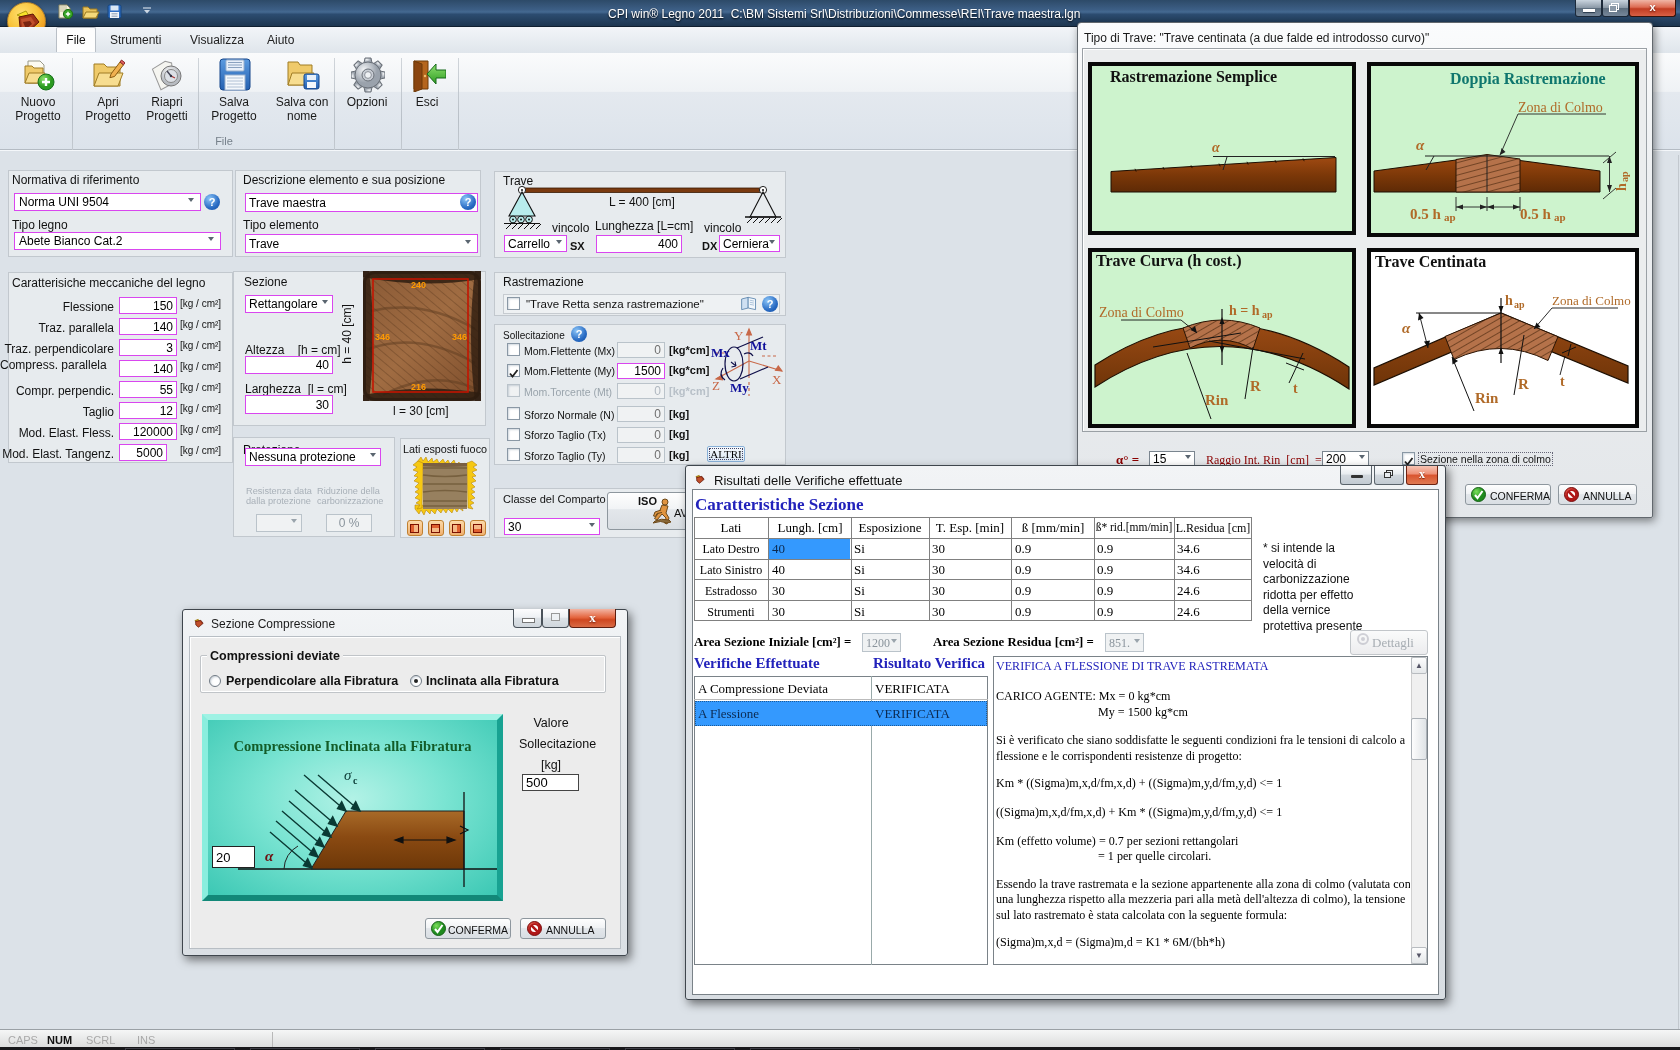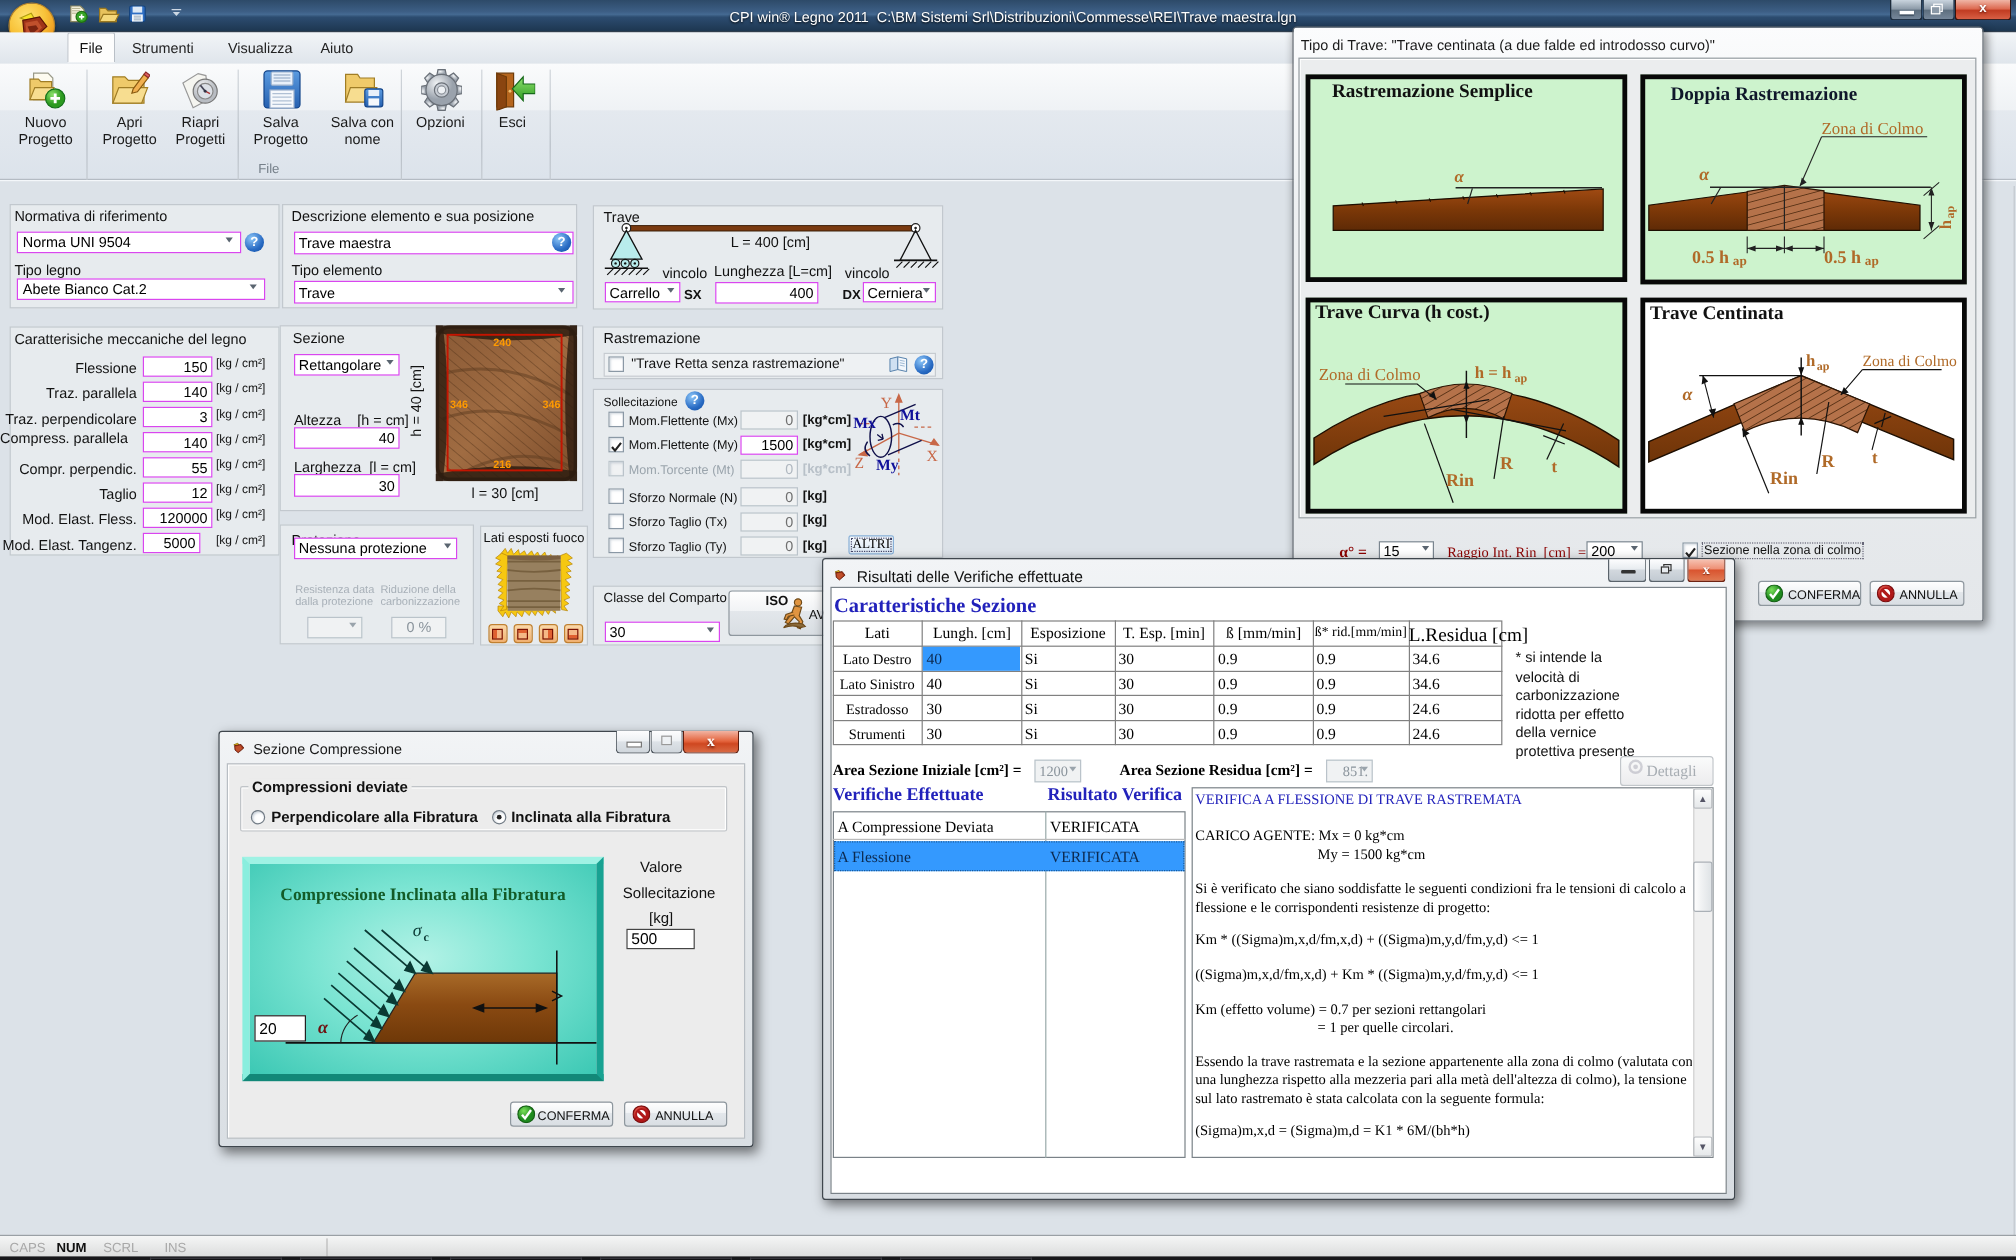--- a/index.html
+++ b/index.html
@@ -452,21 +452,21 @@
         </linearGradient>
       </defs>
   <path d="M18 125 V104.5 L243 90.5 V125 z" fill="url(#wb1)" stroke="#1c0e02" stroke-width="1"></path>
   <path d="M42 101.8 l1.2 2.8 M70 100 l1.2 2.8 M98 98.3 l1.2 2.8 M126 96.6 l1.2 2.8 M154 94.8 l1.2 2.8 M182 93.1 l1.2 2.8 M210 91.4 l1.2 2.8" stroke="#1c0e02" stroke-width="0.9"></path>
   <path d="M120 89.5 h122" stroke="#222" stroke-width="1.2"></path>
   <path d="M134 90 l-4 13" stroke="#222" stroke-width="1"></path>
   <text x="119" y="85" font-size="14" font-style="italic" font-weight="bold" font-family="Liberation Serif" fill="#b06a28">α</text>
 </svg>
 
 <div class="abs" style="left:1367px;top:62px;width:272px;height:175px;background:#cdf3cd;border:4.5px solid #080808"></div>
-<div class="abs" style="left:1392px;top:70px;font:bold 16px 'Liberation Serif';color:#0f172a">Doppia Rastremazione</div>
+<div class="abs" style="left:1450px;top:70px;font:bold 16px 'Liberation Serif';color:#0f766e">Doppia Rastremazione</div>
 <svg class="abs" style="left:1371.5px;top:66.5px" width="263px" height="166px" viewBox="0 0 263 166">
   <defs>
     <linearGradient id="wb2" x1="0" y1="0" x2="0" y2="1">
           <stop offset="0" stop-color="#a04a12"></stop>
           <stop offset="0.55" stop-color="#7c3808"></stop>
           <stop offset="1" stop-color="#5e2a06"></stop>
         </linearGradient>
     <pattern id="hb2" width="6" height="6" patternTransform="rotate(75)" patternUnits="userSpaceOnUse">
           <line x1="0" y1="0" x2="0" y2="6" stroke="#3a1c04" stroke-width="1.1"></line>
         </pattern>
@@ -633,21 +633,21 @@
   <div class="abs" style="left:0;top:20.8px;width:558px;height:1px;background:#808080"></div>
   <div class="abs" style="left:0;top:41.6px;width:558px;height:1px;background:#808080"></div>
   <div class="abs" style="left:0;top:62.4px;width:558px;height:1px;background:#808080"></div>
   <div class="abs" style="left:0;top:83.2px;width:558px;height:1px;background:#808080"></div>
   <div class="abs" style="left:0;top:3px;width:74px;text-align:center">Lati</div>
   <div class="abs" style="left:75px;top:3px;width:82px;text-align:center">Lungh. [cm]</div>
   <div class="abs" style="left:157px;top:3px;width:78px;text-align:center">Esposizione</div>
   <div class="abs" style="left:235px;top:3px;width:82px;text-align:center">T. Esp. [min]</div>
   <div class="abs" style="left:318px;top:3px;width:82px;text-align:center;white-space:nowrap">ß [mm/min]</div>
   <div class="abs" style="left:400px;top:4px;width:80px;text-align:center;font-size:11.5px;white-space:nowrap">ß* rid.[mm/min]</div>
-  <div class="abs" style="left:480px;top:4px;width:78px;text-align:center;font-size:16px;white-space:nowrap">L.Residua [cm]</div>
+  <div class="abs" style="left:480px;top:4px;width:78px;text-align:center;font-size:12px;white-space:nowrap">L.Residua [cm]</div>
   <div class="abs" style="left:0;top:25px;width:74px;text-align:center;font-size:12px">Lato Destro</div>
   <div class="abs" style="left:0;top:46px;width:74px;text-align:center;font-size:12px">Lato Sinistro</div>
   <div class="abs" style="left:0;top:67px;width:74px;text-align:center;font-size:12px">Estradosso</div>
   <div class="abs" style="left:0;top:88px;width:74px;text-align:center;font-size:12px">Strumenti</div>
   <div class="abs" style="left:75px;top:21.5px;width:81px;height:20px;background:#3499fe"></div>
   <div class="abs" style="left:78px;top:24px;color:#0c2a50">40</div>
   <div class="abs" style="left:78px;top:45px">40</div>
       <div class="abs" style="left:78px;top:66px">30</div>
       <div class="abs" style="left:78px;top:87px">30</div>
   <div class="abs" style="left:160px;top:24px">Si</div>
@@ -668,21 +668,21 @@
       <div class="abs" style="left:403px;top:87px">0.9</div>
   <div class="abs" style="left:483px;top:24px">34.6</div>
       <div class="abs" style="left:483px;top:45px">34.6</div>
       <div class="abs" style="left:483px;top:66px">24.6</div>
       <div class="abs" style="left:483px;top:87px">24.6</div>
 </div>
 <div class="abs" style="left:1263px;top:541px;font-size:12px;color:#111;line-height:15.6px">* si intende la<br>velocità di<br>carbonizzazione<br>ridotta per effetto<br>della vernice<br>protettiva presente</div>
 <div class="abs" style="left:694px;top:635px;font:bold 12.8px 'Liberation Serif';color:#000">Area Sezione Iniziale [cm²] =</div>
 <div class="inp dis" style="left:862px;top:633px;width:39px;height:19px;line-height:18px;padding-left:3px;color:#8a949c!important;font-family:'Liberation Serif',serif">1200<span class="caret" style="right:3px;border-top-color:#9aa4ac"></span></div>
 <div class="abs" style="left:933px;top:635px;font:bold 12.8px 'Liberation Serif';color:#000">Area Sezione Residua [cm²] =</div>
-<div class="inp dis" style="left:1105px;top:633px;width:39px;height:19px;line-height:18px;padding-left:13px;color:#8a949c!important;font-family:'Liberation Serif',serif">851.<span class="caret" style="right:3px;border-top-color:#9aa4ac"></span></div>
+<div class="inp dis" style="left:1105px;top:633px;width:39px;height:19px;line-height:18px;padding-left:3px;color:#8a949c!important;font-family:'Liberation Serif',serif">851.<span class="caret" style="right:3px;border-top-color:#9aa4ac"></span></div>
 <div class="btn" style="left:1350px;top:630px;width:78px;height:25px;border-color:#c2c6ca;background:linear-gradient(#fafbfb,#ececee)"></div>
 <div class="abs" style="left:1372px;top:635px;font:13px 'Liberation Serif';color:#a7adb3">Dettagli</div>
 <svg class="abs" style="left:1356px;top:632px" width="14" height="14" viewBox="0 0 14 14" opacity="0.35">
       <circle cx="7" cy="7" r="5" fill="none" stroke="#889" stroke-width="2"></circle>
       <circle cx="7" cy="7" r="2" fill="#889"></circle>
     </svg>
 <div class="abs" style="left:694px;top:655px;font:bold 15px 'Liberation Serif';color:#2222bb">Verifiche Effettuate</div>
 <div class="abs" style="left:873px;top:655px;font:bold 15px 'Liberation Serif';color:#2222bb">Risultato Verifica</div>
 
 <div class="abs" style="left:694px;top:676px;width:294px;height:289px;background:#fff;border:1px solid #7a8288"></div>

